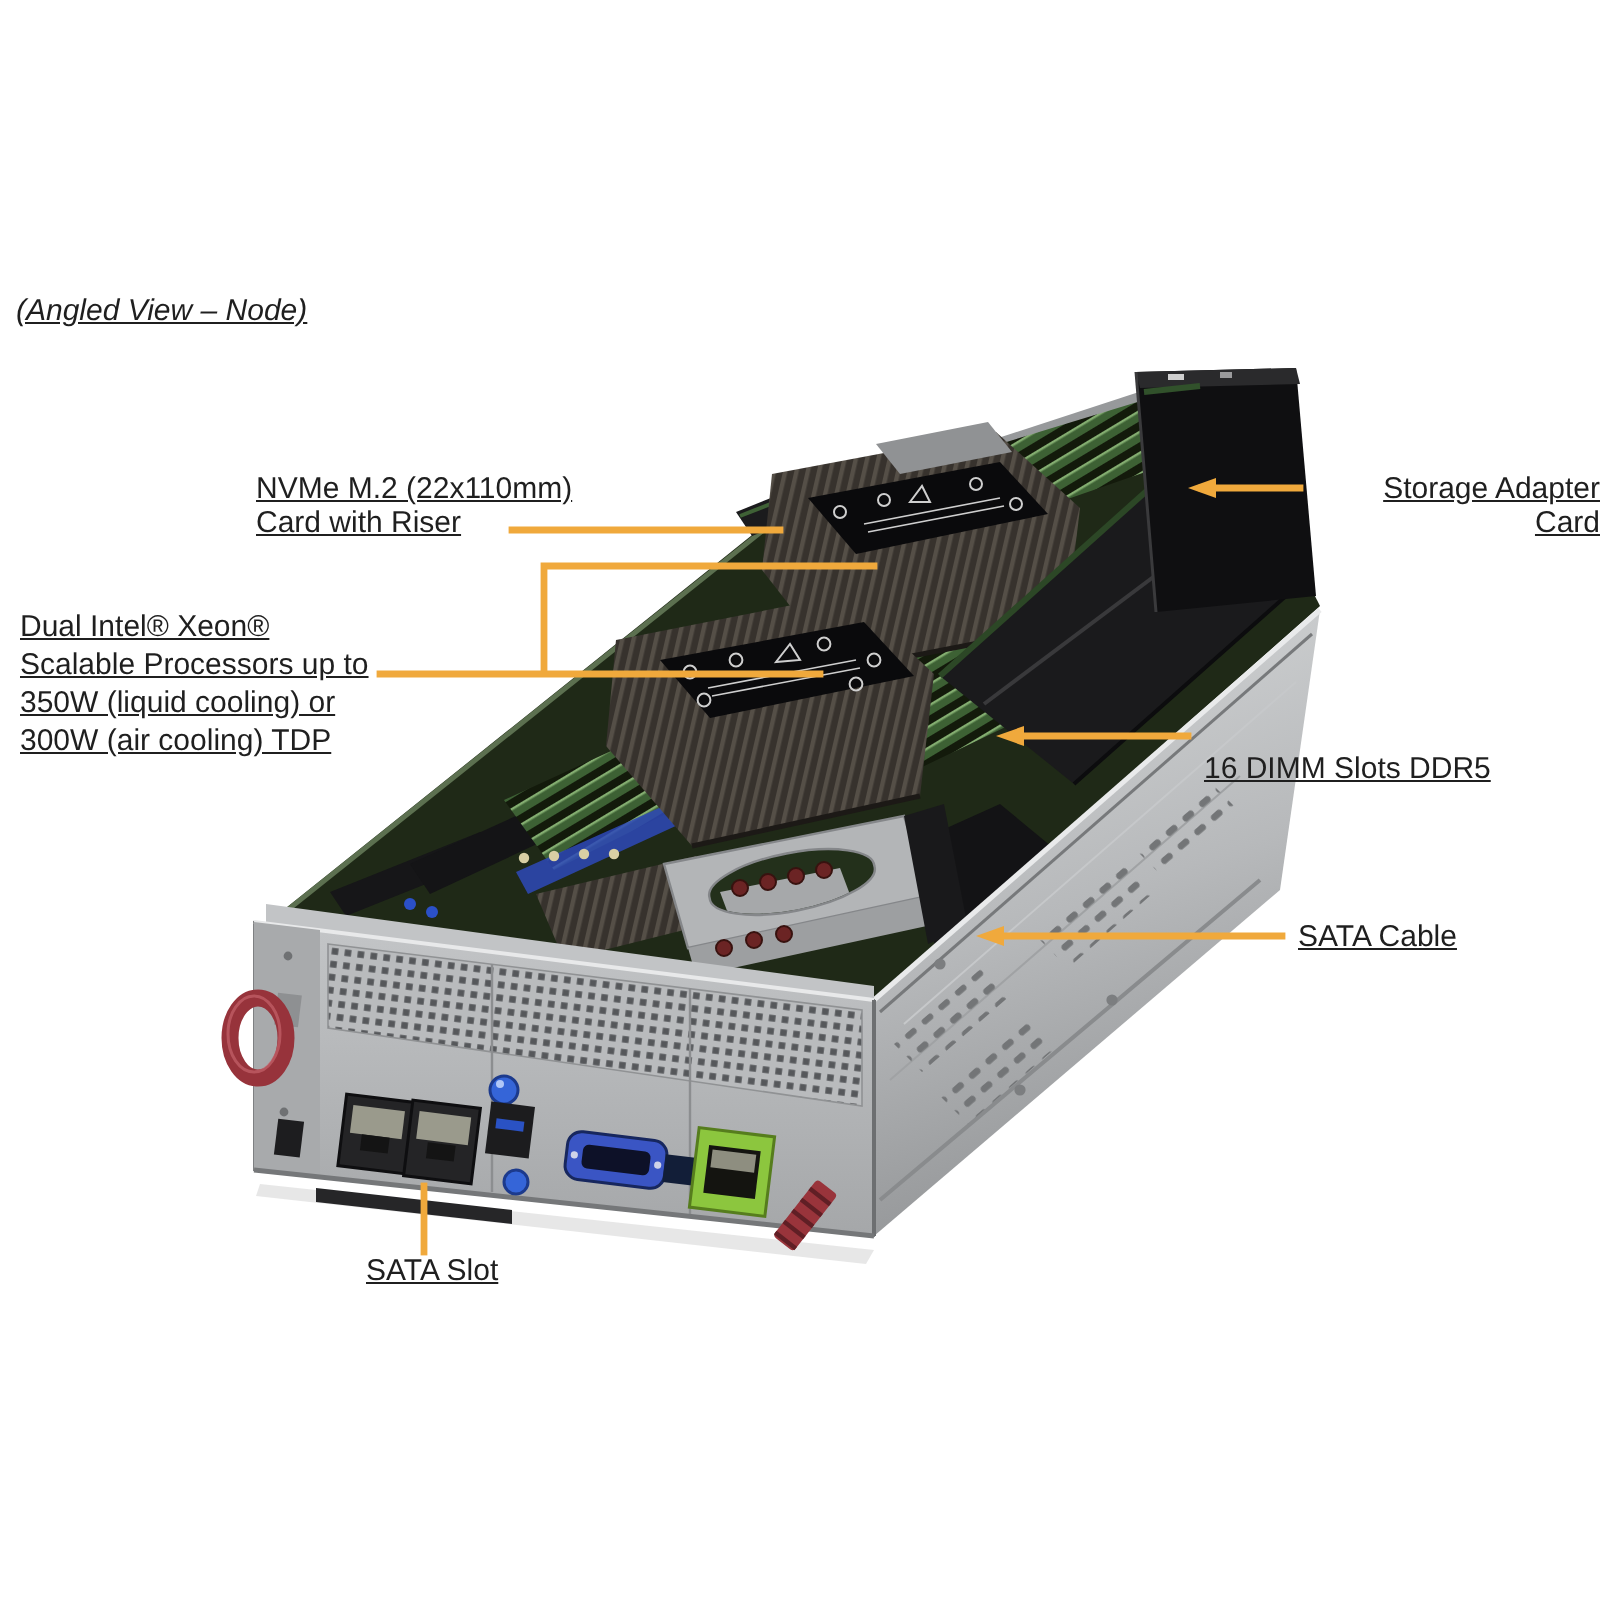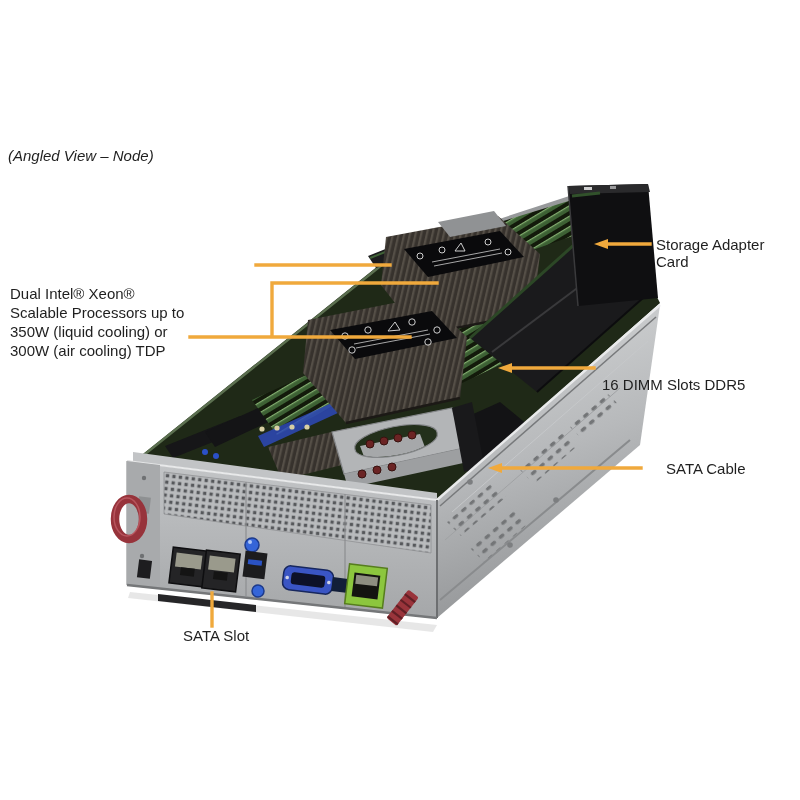--- a/index.html
+++ b/index.html
@@ -9,27 +9,28 @@
     font-family:"Liberation Sans",sans-serif;
     position:relative;overflow:hidden;
   }
   .stage{position:absolute;inset:0;}
   svg{position:absolute;left:0;top:0;}
   .label{
     position:absolute;
     font:15px/17px "Liberation Sans",sans-serif;
     color:var(--text,#1f1f1f);
     white-space:pre-line;
+    text-decoration:underline;
   }
   .caption{left:8px;top:147px;font-style:italic;}
   #lb-nvme{left:128px;top:236px;}
-  #lb-cpu{left:10px;top:284px;line-height:19px;}
-  #lb-storage{left:656px;top:236px;}
+  #lb-cpu{left:10px;top:304px;line-height:19px;}
+  #lb-storage{left:656px;top:236px;text-align:right;}
   #lb-dimm{left:602px;top:376px;}
-  #lb-sata{left:666px;top:460px;}
+  #lb-sata{left:649px;top:460px;}
   #lb-aiom{left:183px;top:627px;}
   .lead{stroke:var(--accent,#F0A93C);stroke-width:3.4;fill:none;stroke-linecap:square;}
   .lead-fill{fill:var(--accent,#F0A93C);stroke:none;}
 </style>
 </head>
 <body>
 
 <div class="stage">
 
 <svg width="800" height="800" viewBox="0 0 800 800">
@@ -271,20 +272,22 @@
     <polygon class="lead-fill" points="594,244 608,239 608,249"></polygon>
     <path class="lead" d="M594,368 H509"></path>
     <polygon class="lead-fill" points="498,368 512,363 512,373"></polygon>
     <path class="lead" d="M641,468 H499"></path>
     <polygon class="lead-fill" points="488,468 502,463 502,473"></polygon>
     <path class="lead" d="M212,593 V626"></path>
   </g>
 </svg>
 
 <div class="label caption">(Angled View – Node)</div>
+<div class="label" id="lb-nvme">NVMe M.2 (22x110mm)
+Card with Riser</div>
 <div class="label" id="lb-cpu">Dual Intel®  Xeon®
 Scalable Processors up to
 350W (liquid cooling) or
 300W (air cooling) TDP</div>
 <div class="label" id="lb-storage">Storage Adapter Card</div>
 <div class="label" id="lb-dimm">16 DIMM Slots DDR5</div>
 <div class="label" id="lb-sata">SATA Cable</div>
 <div class="label" id="lb-aiom">SATA Slot</div>
 
 </div>

